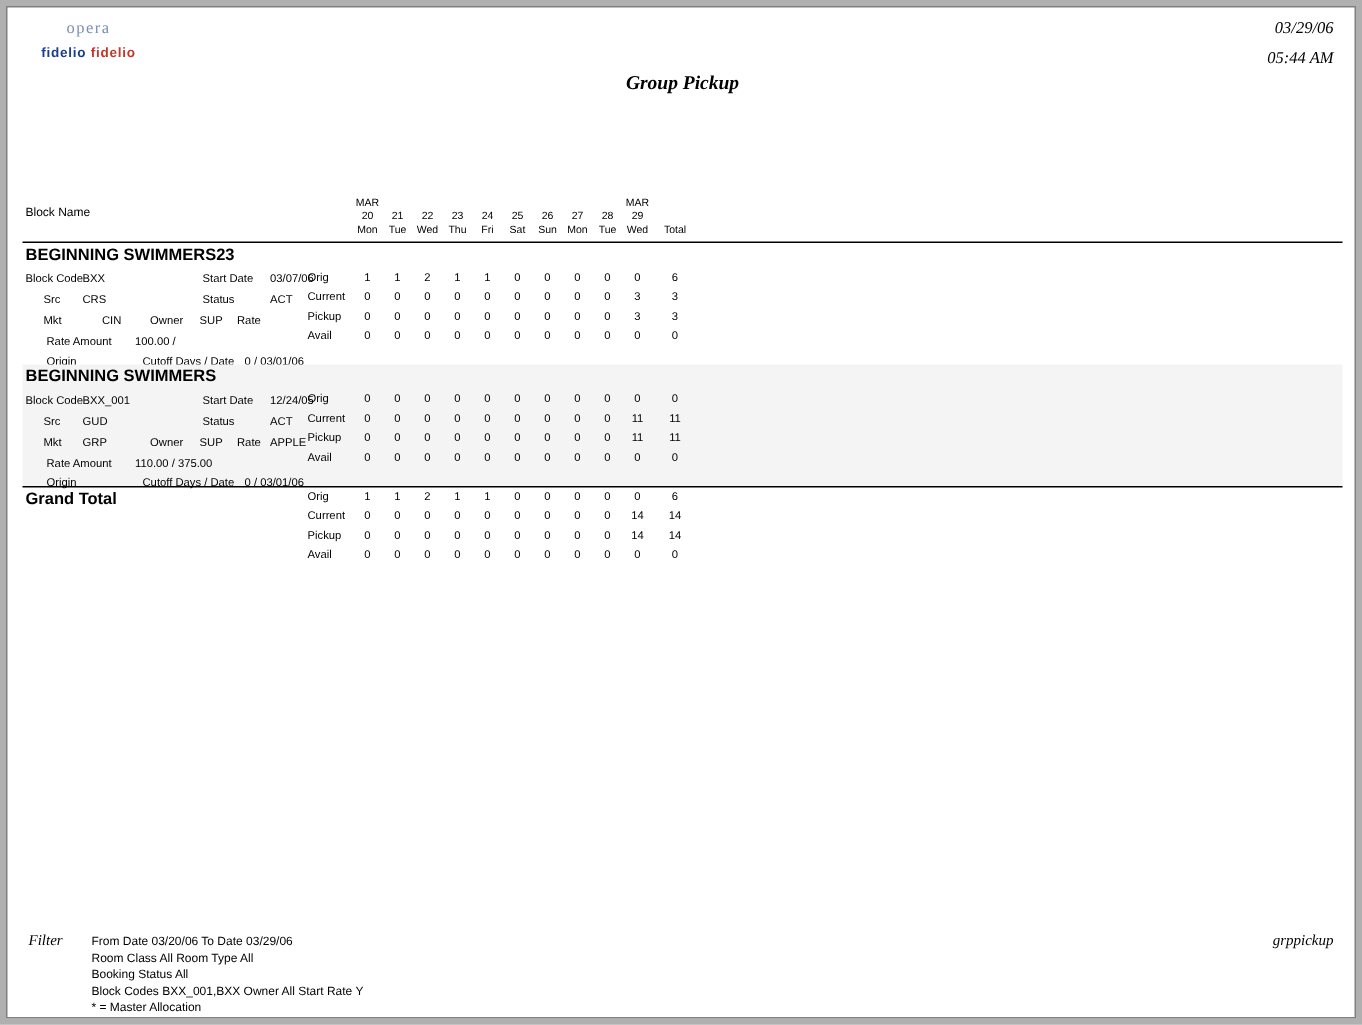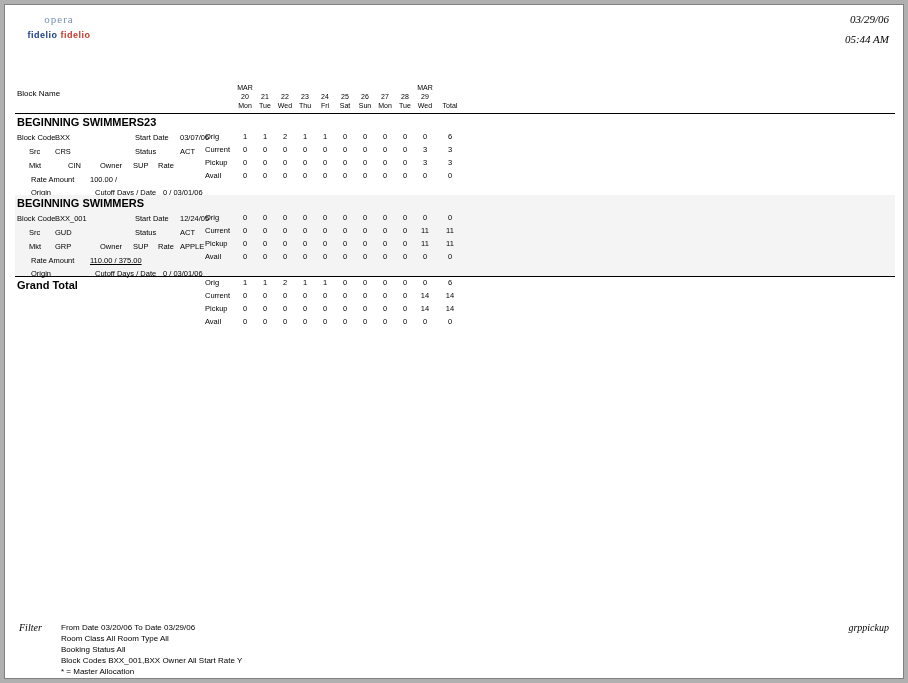--- a/index.html
+++ b/index.html
@@ -97,20 +97,21 @@
     position: absolute;
     left: 10px;
     top: 78px;
     width: 880px;
   }
 
   
   .colhead {
     position: relative;
     height: 30px;
+    margin-top: 48px;
   }
   .colhead .blockname-h {
     position: absolute;
     left: 2px;
     top: 6px;
     font-size: 8px;
   }
   .day-cols {
     position: absolute;
     left: 220px;
@@ -247,20 +248,21 @@
 <div class="page">
 
   <div class="logo">
     <div class="opera-word">opera</div>
     <div class="micros">
       <span>fidelio</span>
       <span class="fid">fidelio</span>
     </div>
   </div>
 
+  <div class="report-title">Group Pickup</div>
   <div class="rundate">03/29/06</div>
   <div class="runtime">05:44 AM</div>
 
   <div class="report-body">
 
     <div class="colhead">
       <div class="blockname-h">Block Name</div>
       <div class="day-cols" id="day-cols">
           <div class="daycol" style="left: 0px;">
             <div class="m">MAR</div>
@@ -414,21 +416,21 @@
           <div class="detail-line" style="left: 40px; top: 33px;">GUD</div>
           <div class="detail-line" style="left: 120px; top: 33px;">Status</div>
           <div class="detail-line" style="left: 165px; top: 33px;">ACT</div>
           <div class="detail-line" style="left: 14px; top: 47px;">Mkt</div>
           <div class="detail-line" style="left: 40px; top: 47px;">GRP</div>
           <div class="detail-line" style="left: 85px; top: 47px;">Owner</div>
           <div class="detail-line" style="left: 118px; top: 47px;">SUP</div>
           <div class="detail-line" style="left: 143px; top: 47px;">Rate</div>
           <div class="detail-line" style="left: 165px; top: 47px;">APPLE</div>
           <div class="detail-line" style="left: 16px; top: 61px;">Rate Amount</div>
-          <div class="detail-line" style="left: 75px; top: 61px; text-decoration: underline;">110.00 / 375.00</div>
+          <div class="detail-line" style="left: 75px; top: 61px;">110.00 / 375.00</div>
           <div class="detail-line" style="left: 16px; top: 74px;">Origin</div>
           <div class="detail-line" style="left: 60px; top: 74px;"></div>
           <div class="detail-line" style="left: 80px; top: 74px;">Cutoff Days / Date</div>
           <div class="detail-line" style="left: 148px; top: 74px;">0 / 03/01/06</div>
           <div class="stats" style="top: 17px;">
             <div class="stat-row" style="top: 0px; position: absolute; left: 0px; width: 300px;">
               <div class="stat-label">Orig</div>
               <div class="cellnum" style="left: 30px;">0</div>
               <div class="cellnum" style="left: 50px;">0</div>
               <div class="cellnum" style="left: 70px;">0</div>

